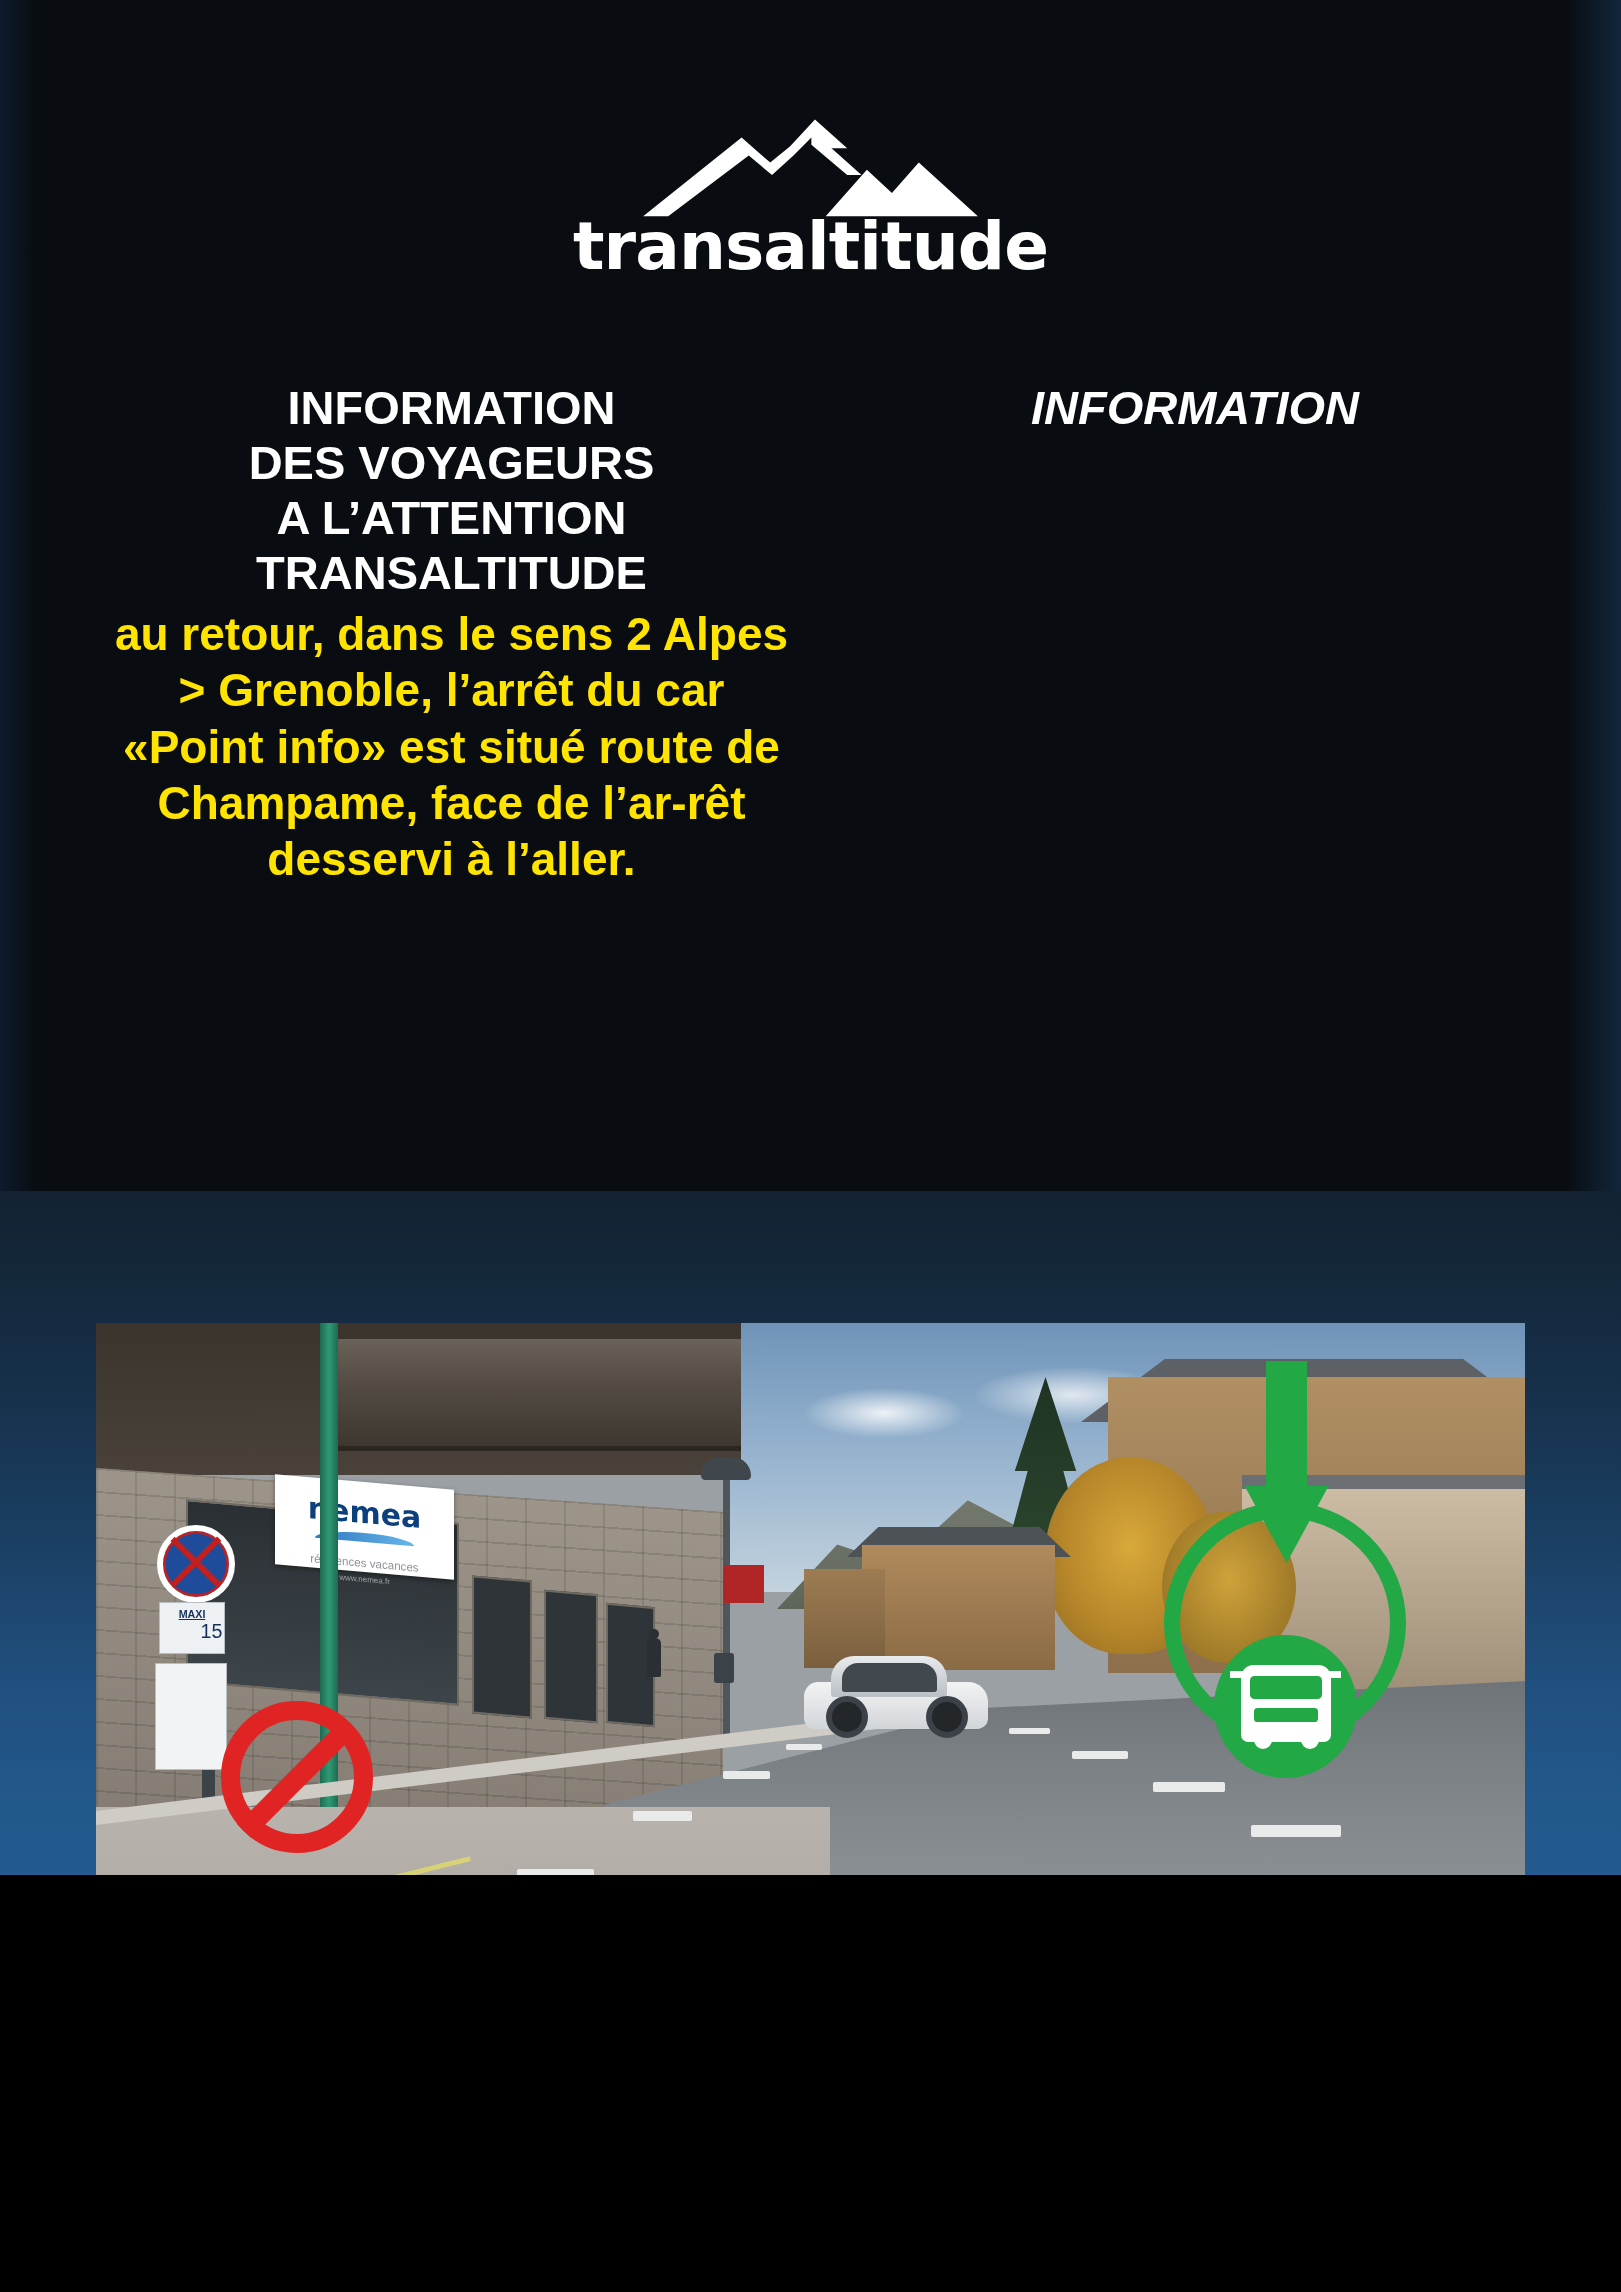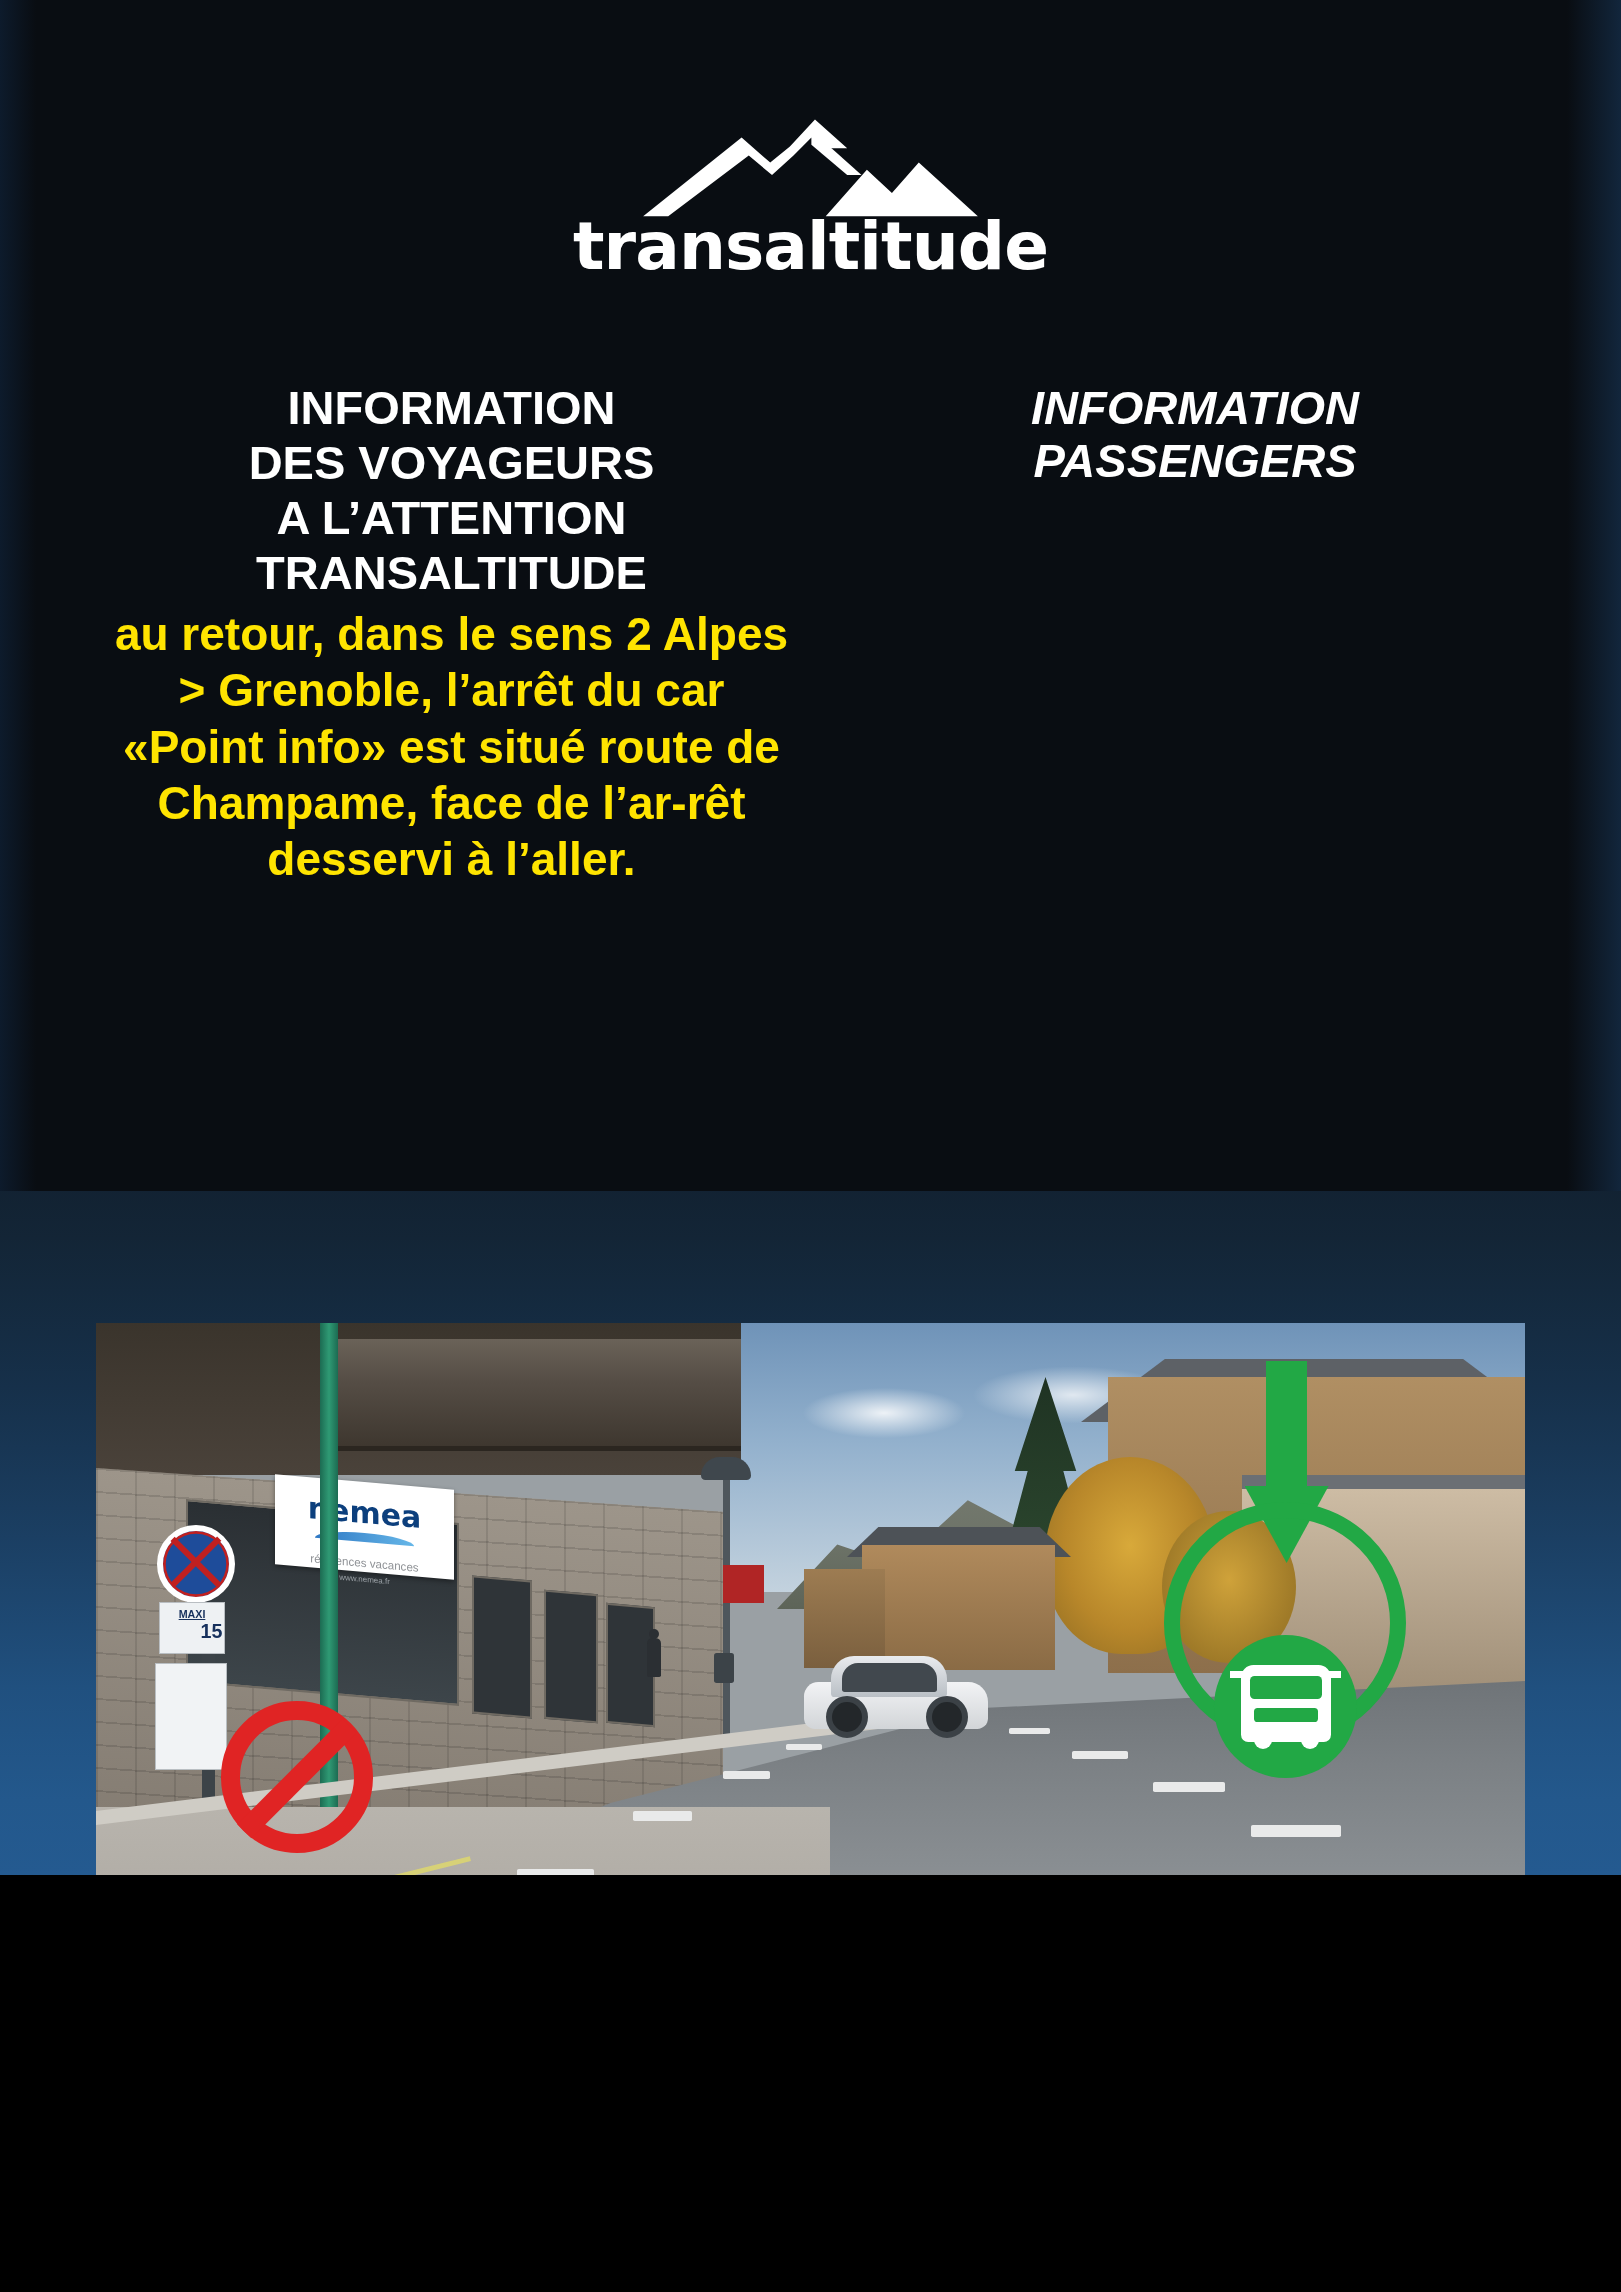--- a/index.html
+++ b/index.html
@@ -249,21 +249,21 @@
   }
   .sign-round:after { transform: translateX(-50%) rotate(-45deg); }
   .sign-plate1 {
     position: absolute; left: 63px; top: 279px; width: 64px; height: 50px;
     background: #eef1f3; border: 1.8px solid #b9bec2;
   }
   .sign-plate1 .t {
     text-align: center; color: #16305c; font-size: 10.7px; font-weight: 700; margin-top: 5.4px; text-decoration: underline;
   }
   .sign-plate1 .b {
-    text-align: center; color: #16305c; font-size: 19.7px; font-weight: 700; padding-left: 39px;
+    text-align: center; color: #16305c; font-size: 19.7px; font-weight: 400; padding-left: 39px;
   }
   .sign-plate2 {
     position: absolute; left: 59px; top: 340px; width: 72px; height: 107px;
     background: #f1f3f5; border: 1.8px solid #b9bec2;
     font-size: 7.2px; color: #5b6166; padding: 3.6px; box-sizing: border-box;
     line-height: 1.5;
   }
   .green-pole {
     position: absolute; left: 224px; top: 0; width: 18px; height: 502px;
     background: linear-gradient(to right, #1c6b52, #2f9a74, #1c6b52);
@@ -464,21 +464,20 @@
         <div>DES VOYAGEURS</div>
         <div>A L’ATTENTION</div>
         <div>TRANSALTITUDE</div>
       </div>
       <div class="body-yellow">au retour, dans le sens 2 Alpes &gt; Grenoble, l’arrêt du car «Point info» est situé route de Champame, face de l’ar-rêt desservi à l’aller.</div>
     </div>
 
     <div class="col col-en">
       <div class="head-white italic">
         <div>INFORMATION</div>
-        <div>PASSENGERS</div>
       </div>
     </div>
 
   </div>
 
   <div class="photo-wrap">
     <div class="photo">
 
       <div class="sky"></div>
       <div class="clouds"></div>

